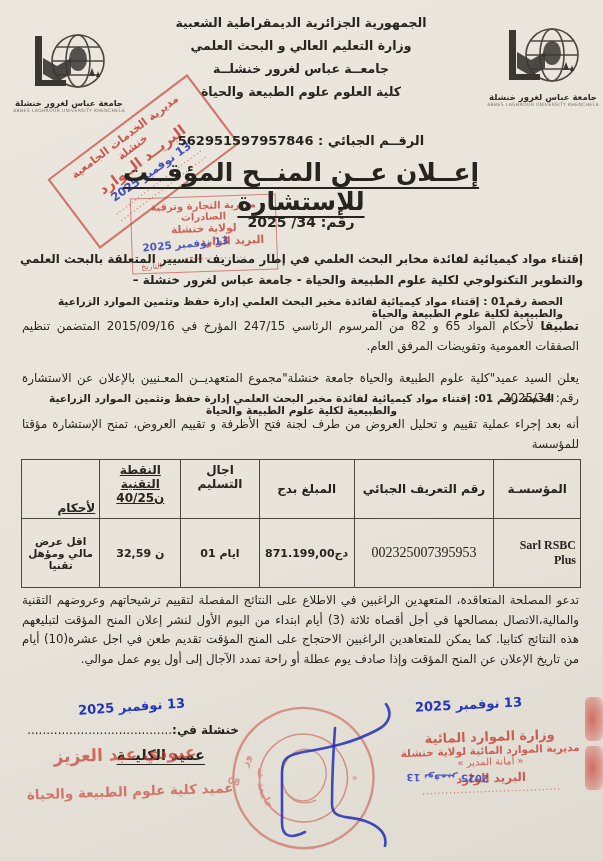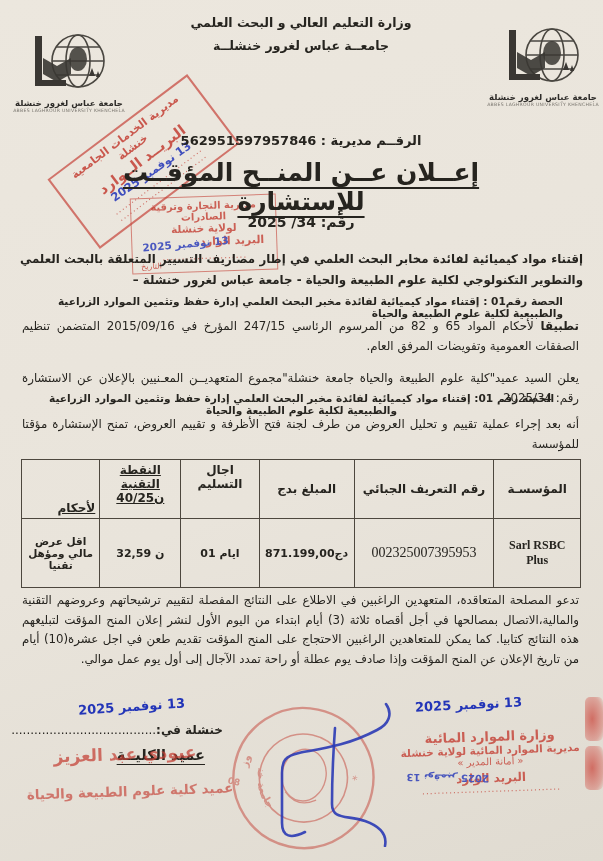--- a/index.html
+++ b/index.html
@@ -30,22 +30,24 @@
   .stamp .bd{border:2px solid rgba(196,63,52,.8);}
   .blue{color:#2335b8;}
   .faded{opacity:.85;}
   .dotline{letter-spacing:1px;color:rgba(196,63,52,.9);font-size:9px;line-height:8px;}
   .sig-svg{pointer-events:none;}
 </style>
 </head>
 <body>
 
 <div class="abs c" style="top:11px;left:140px;width:322px;">
+  <div class="hdr-line">الجمهورية الجزائرية الديمقراطية الشعبية</div>
   <div class="hdr-line">وزارة التعليم العالي و البحث العلمي</div>
   <div class="hdr-line">جامعــة عباس لغرور خنشلــة</div>
+  <div class="hdr-line">كلية العلوم علوم الطبيعة والحياة</div>
 </div>
 
 <div class="abs logo-wrap" style="top:30px;right:478px;left:16px;">
   <svg width="92" height="66" viewBox="0 0 92 66">
     <g stroke="#4a4741" fill="none" stroke-width="1.6">
       <circle cx="55" cy="31" r="26"></circle>
       <ellipse cx="55" cy="31" rx="12" ry="26"></ellipse>
       <path d="M29,31 h52 M33,17 h44 M33,45 h44"></path>
     </g>
     <g fill="#3a3733">
@@ -94,21 +96,21 @@
     <div style="position:relative;height:18px;">
       <span style="font-size:11px;font-weight:bold;position:absolute;right:8px;top:1px;">البريد الوارد</span>
       <span class="blue" style="font-size:10.5px;font-weight:bold;position:absolute;left:6px;top:3px;transform:rotate(-3deg);">13 نوفمبر 2025</span>
     </div>
     <div class="dotline">......................</div>
     <div style="font-size:8px;text-align:left;padding-left:4px;">التاريخ</div>
   </div>
 </div>
 
 <div class="abs c tax-line" style="top:133px;left:120px;width:362px;">
-  <span>الرقــم مديرية :</span>
+  <span>الرقــم الجبائي :</span>
   <span>562951597957846</span>
 </div>
 
 <div class="abs c doc-title" style="top:158px;left:60px;width:482px;">إعــلان عــن المنــح المؤقــت للإستشارة</div>
 
 <div class="abs c doc-num" style="top:214px;left:200px;width:202px;">رقم: 34/ 2025</div>
 
 <div class="abs p pb c" style="top:249px;left:20px;width:563px;line-height:21px;">إقتناء مواد كيميائية لفائدة مخابر البحث العلمي في إطار مصاريف التسيير المتعلقة بالبحث العلمي والتطوير التكنولوجي لكلية علوم الطبيعة والحياة - جامعة عباس لغرور خنشلة –</div>
 
 <div class="abs small-b" style="top:295px;right:40px;left:24px;text-align:right;">الحصة رقم01 : إقتناء مواد كيميائية لفائدة مخبر البحث العلمي إدارة حفظ وتثمين الموارد الزراعية والطبيعية لكلية علوم الطبيعة والحياة</div>
@@ -140,35 +142,35 @@
     <th>رقم التعريف الجبائي</th>
     <th>المبلغ بدج</th>
     <th style="vertical-align:top;">اجال التسليم</th>
     <th class="th-ital" style="vertical-align:top;">
       <div>النقطة التقنية</div>
       <div dir="ltr">40/25ن</div>
     </th>
     <th class="th-ital" style="vertical-align:bottom;text-align:right;">لأحكام</th>
   </tr>
   <tr>
-    <td style="font-family:'Liberation Serif',serif;font-size:12px;">Sarl RSBC Plus</td>
+    <td style="font-family:'Liberation Serif',serif;font-size:12px;text-align:right;">Sarl RSBC Plus</td>
     <td style="font-family:'Liberation Serif',serif;font-weight:normal;font-size:14px;">002325007395953</td>
     <td dir="ltr">871.199,00دج</td>
     <td dir="ltr">01 ايام</td>
     <td dir="ltr">32,59 ن</td>
     <td style="font-size:10.5px;">اقل عرض مالي ومؤهل تقنيا</td>
   </tr>
 </tbody>
   </table>
 
 <div class="abs p" style="top:591px;right:24px;left:22px;line-height:19.5px;">تدعو المصلحة المتعاقدة، المتعهدين الراغبين في الاطلاع على النتائج المفصلة لتقييم ترشيحاتهم وعروضهم التقنية والمالية،الاتصال بمصالحها في أجل أقصاه ثلاثة (3) أيام ابتداء من اليوم الأول لنشر إعلان المنح المؤقت لتبليغهم هذه النتائج كتابيا. كما يمكن للمتعاهدين الراغبين الاحتجاج على المنح المؤقت تقديم طعن في اجل عشرة(10) أيام من تاريخ الإعلان عن المنح المؤقت وإذا صادف يوم عطلة أو راحة تمدد الآجال إلى أول يوم عمل موالي.</div>
 
 <div class="abs blue" style="top:699px;right:418px;font-size:13px;font-weight:bold;transform:rotate(-4deg);">13 نوفمبر 2025</div>
 
-<div class="abs" style="top:723px;right:380px;font-size:12px;font-weight:bold;">
+<div class="abs" style="top:723px;right:364px;font-size:12px;font-weight:bold;">
   <span>خنشلة في:</span><span style="font-weight:normal;letter-spacing:-1px;">......................................</span>
 </div>
 
 <div class="abs" style="top:747px;right:398px;font-size:14.5px;font-weight:bold;text-decoration:underline;text-underline-offset:4px;">عميد الكليــة</div>
 
 <div class="abs stamp" style="top:744px;right:368px;width:220px;font-size:17px;font-weight:bold;opacity:.72;transform:rotate(-2deg);">عبودي عبد العزيز</div>
 <div class="abs stamp" style="top:783px;right:348px;width:250px;font-size:13.5px;font-weight:bold;opacity:.65;transform:rotate(-2deg);">عميد كلية علوم الطبيعة والحياة</div>
 
 <div class="abs" style="top:703px;left:228px;opacity:.5;transform:rotate(12deg);">
   <svg width="150" height="150" viewBox="0 0 150 150">

